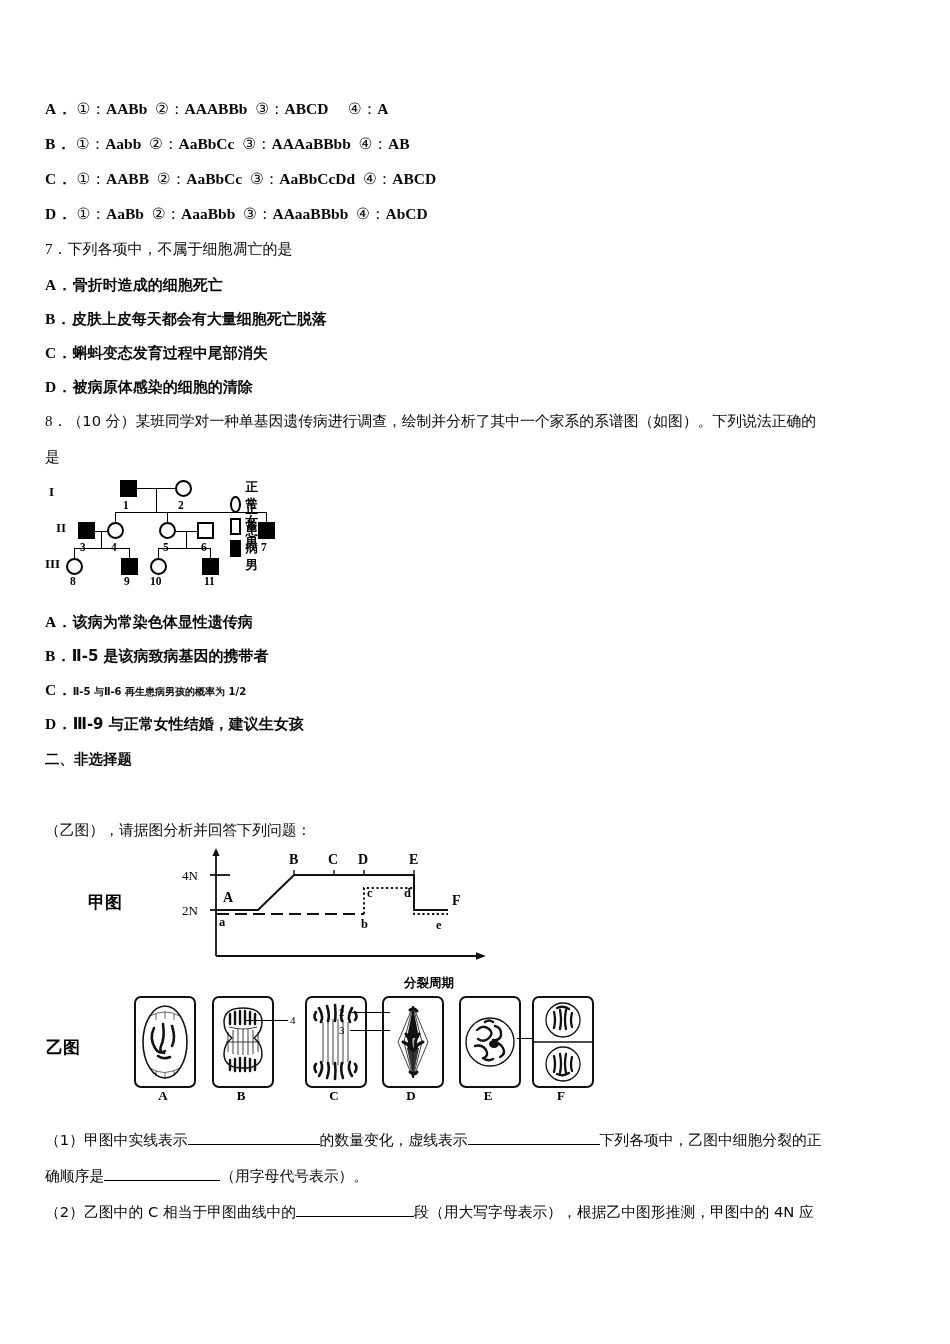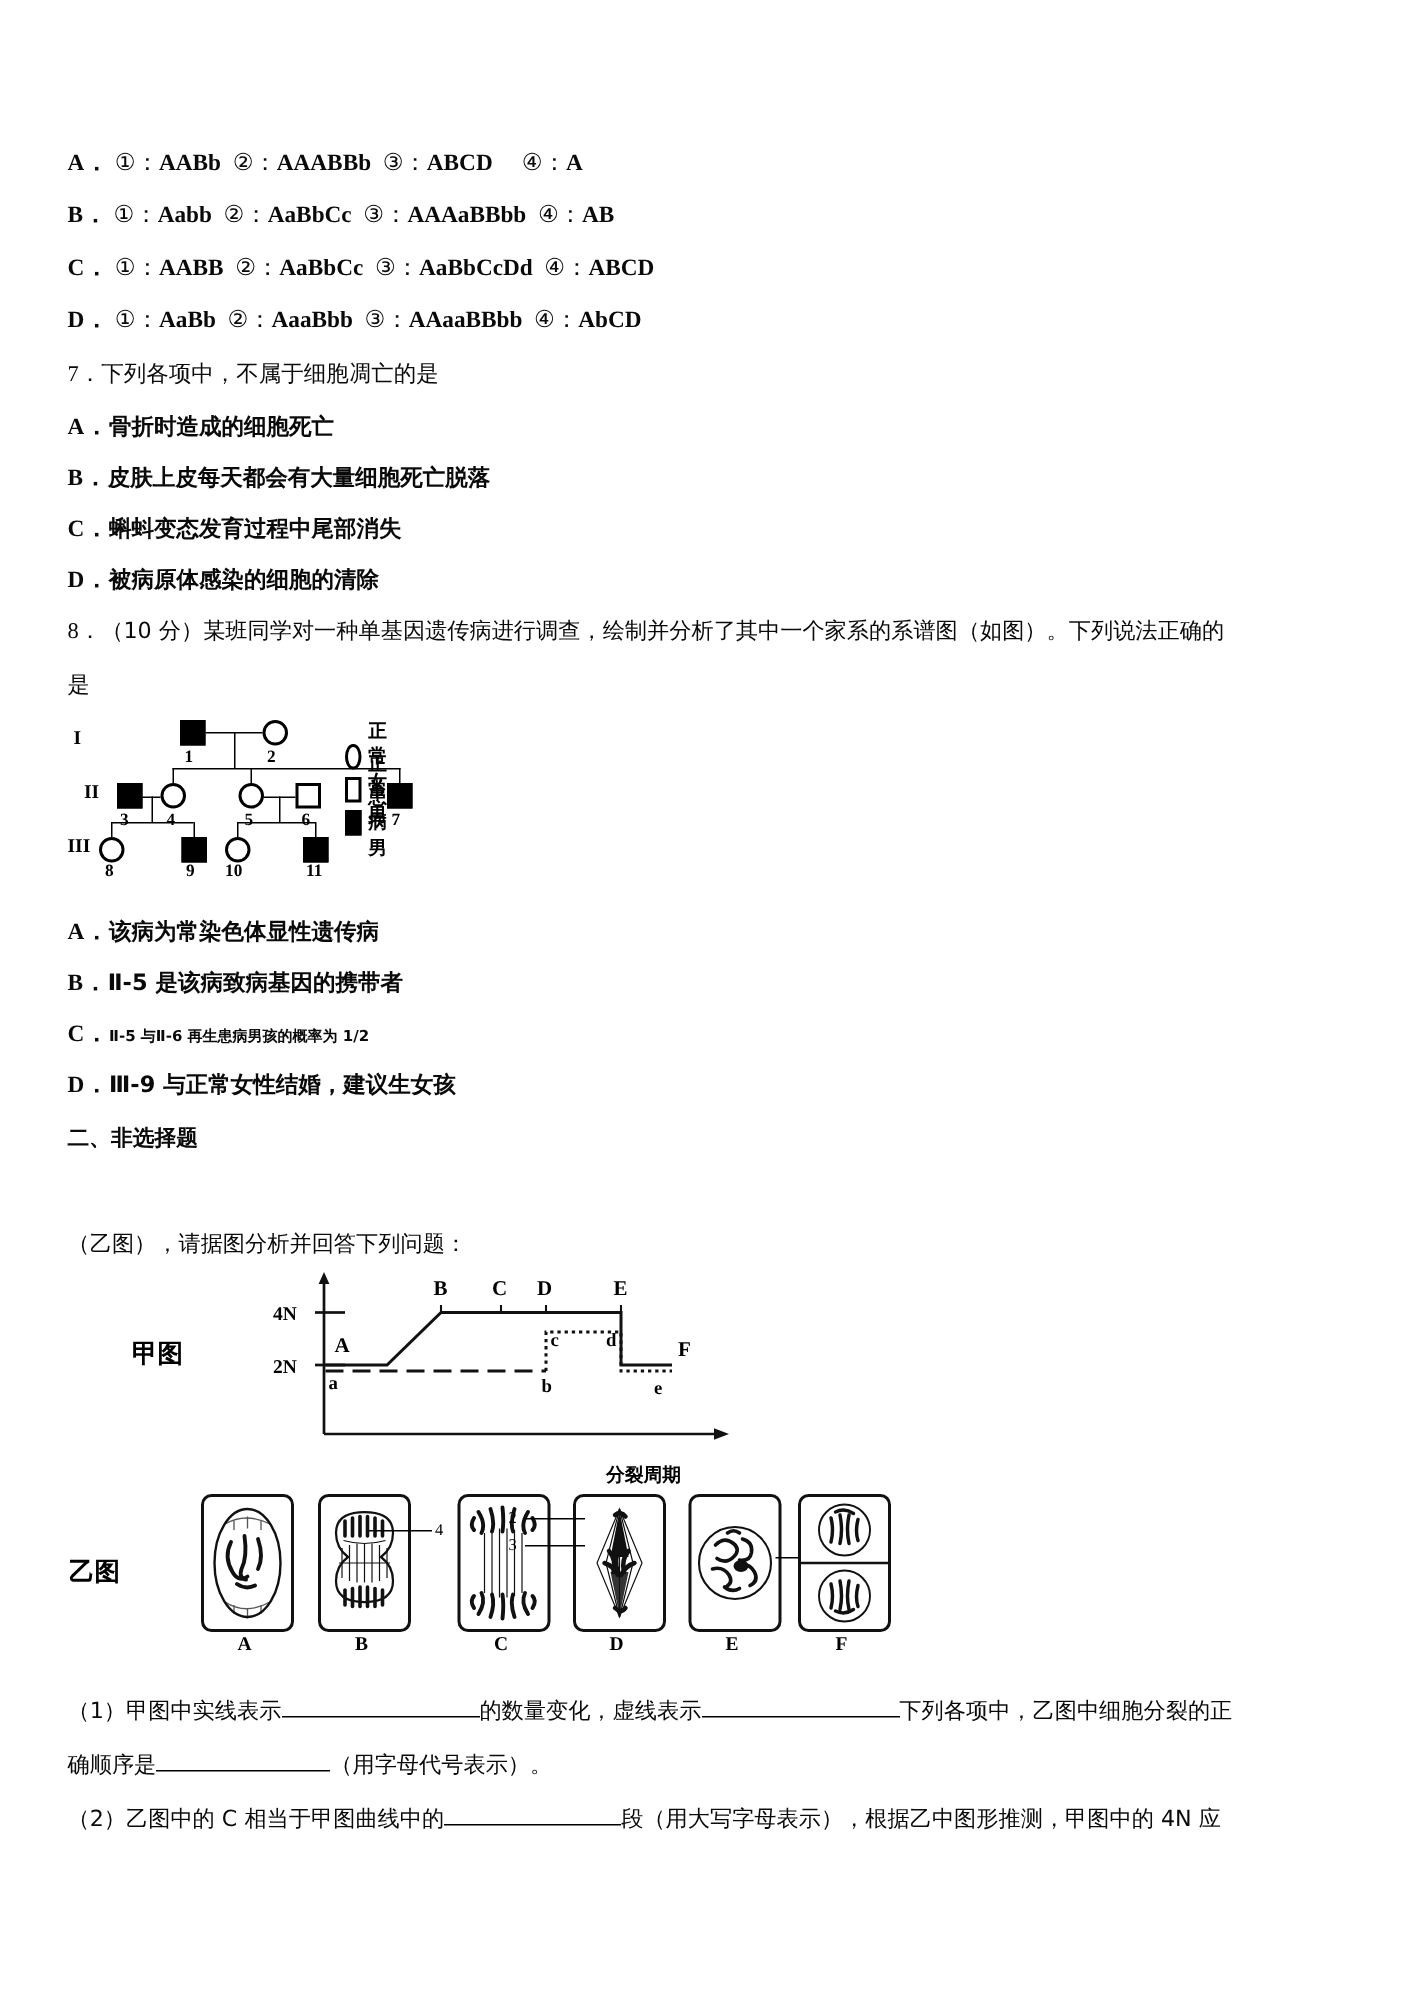--- a/index.html
+++ b/index.html
@@ -119,21 +119,21 @@
   .chart-area {
     position: absolute;
     left: 140px;
     top: 0px;
     width: 330px;
     height: 120px;
   }
   .ax-tick-label {
     position: absolute;
     font-family: "Liberation Serif", serif;
-    font-weight: bold;
+    font-weight: normal;
     font-size: 13px;
   }
   .pt-label {
     position: absolute;
     font-family: "Liberation Serif", serif;
     font-weight: bold;
     font-size: 14px;
   }
   .pt-label.low {
     font-size: 12.5px;

